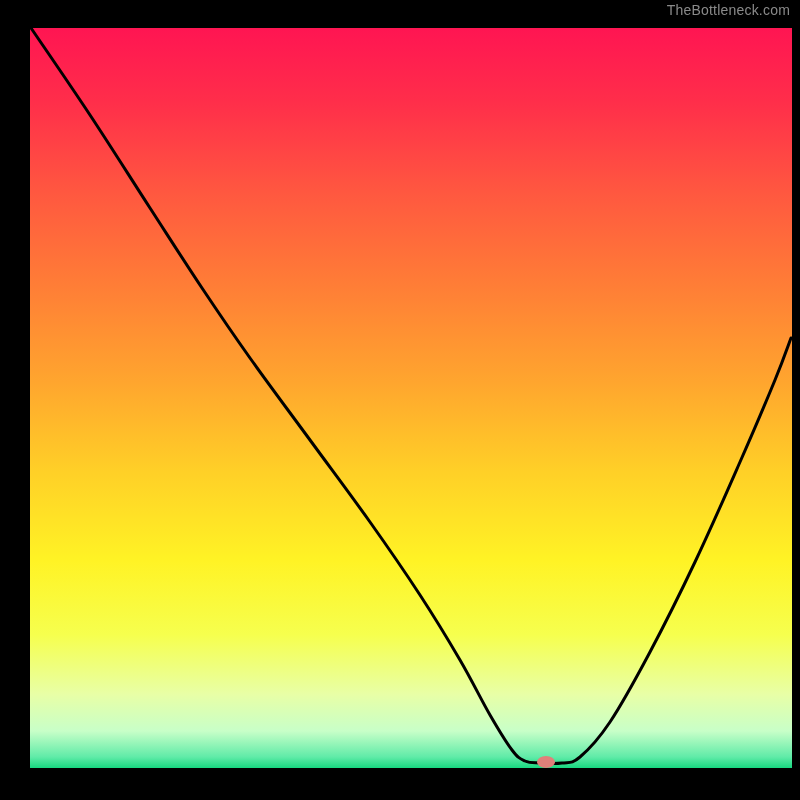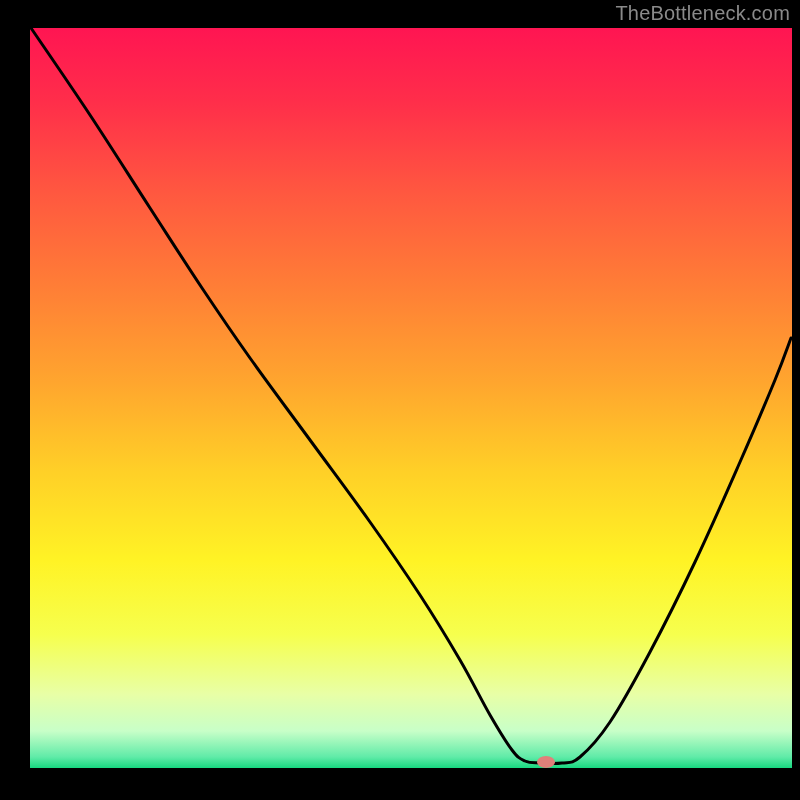--- a/index.html
+++ b/index.html
@@ -14,21 +14,21 @@
     position: relative;
     width: 800px;
     height: 800px;
     background: #000;
   }
   .watermark {
     position: absolute;
     top: 2px;
     right: 10px;
     font-family: Arial, Helvetica, sans-serif;
-    font-size: 20px;
+    font-size: 14px;
     font-weight: 500;
     color: #8a8a8a;
     letter-spacing: 0.2px;
   }
   svg {
     position: absolute;
     top: 0;
     left: 0;
   }
 </style>

